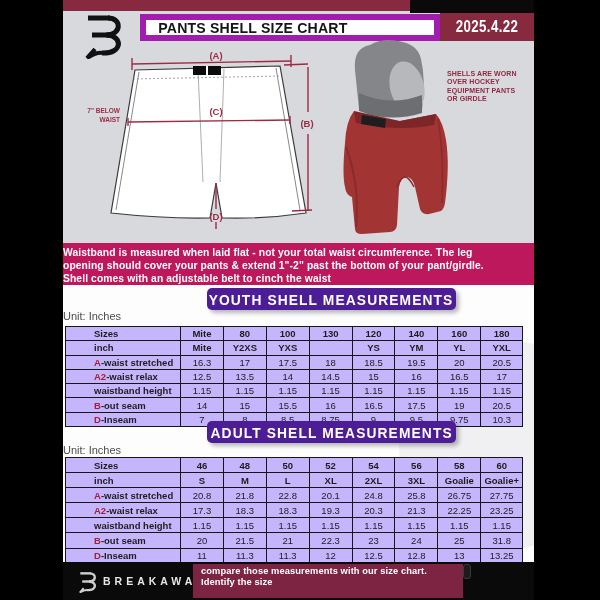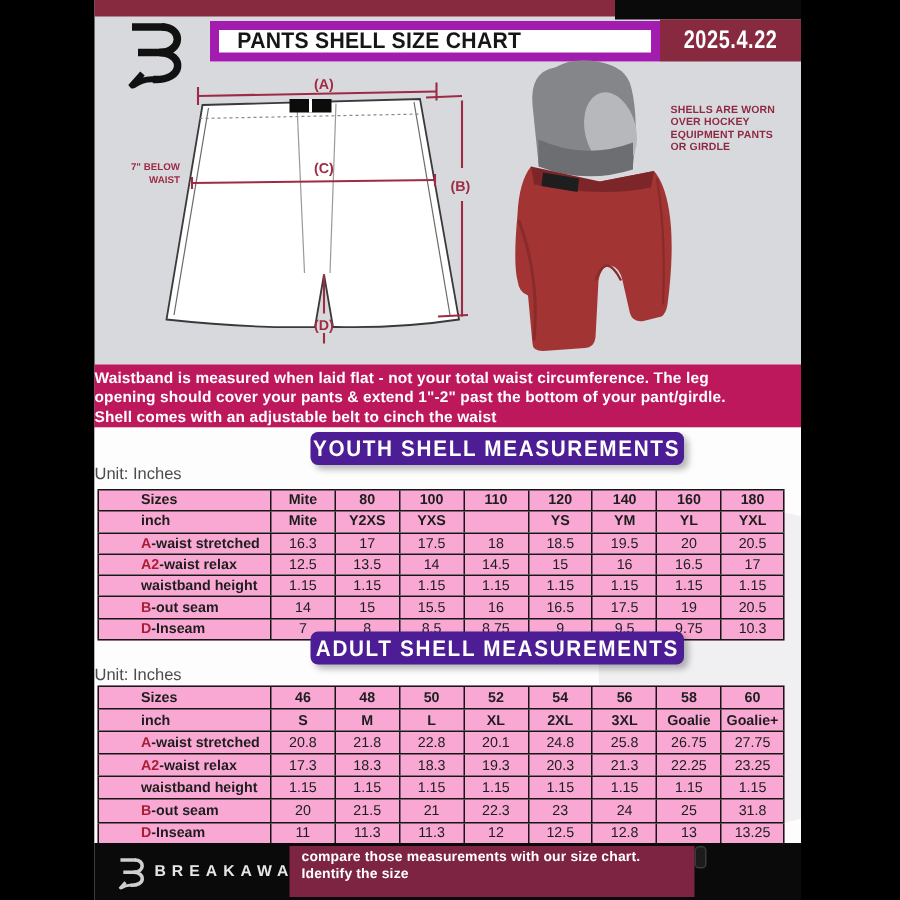--- a/index.html
+++ b/index.html
@@ -41,21 +41,21 @@
   .sec-header{position:absolute;left:112px;width:249px;height:22px;background:#4c1d95;border-radius:5px;
               display:flex;align-items:center;justify-content:center;box-shadow:3px 3px 4px rgba(0,0,0,.28);margin-left:32px;}
   .sec-header span{color:#fff;font-weight:bold;font-size:15px;letter-spacing:1.2px;transform:scaleX(.92);white-space:nowrap;}
   .hdr-youth{top:3px;} .hdr-adult{top:136px;}
   .unit{position:absolute;left:0;width:471px;text-align:left;font-size:11px;color:#4c4c4c;}
   .unit-youth{top:25px;} .unit-adult{top:159px;}
 
   
   .stable{position:absolute;left:2px;width:458px;}
   .tbl-youth{top:41px;} .tbl-adult{top:172px;}
-  .trow{display:flex;border-top:1.7px solid #161616;box-sizing:border-box;background:#f9a8d4;}
+  .trow{display:flex;border-top:1.7px solid #161616;box-sizing:border-box;background:#c4b5fd;}
   .stable .trow:last-child{border-bottom:1.7px solid #161616;}
   .tcell{flex:0 0 42.9px;border-left:1px solid #161616;display:flex;align-items:center;justify-content:center;
          font-size:9.5px;color:#1d1d1d;height:13.3px;box-sizing:border-box;}
   .tbl-adult .tcell{height:14.1px;}
   .tcell:last-child{border-right:1.7px solid #161616;}
   .tlabel{flex:0 0 115px;justify-content:flex-start;padding-left:28px;font-weight:bold;border-left:1.7px solid #161616;}
   .thead .tcell{font-weight:bold;}
   .pfx{color:#A81E34;font-weight:bold;}
 
   
@@ -158,21 +158,21 @@
     <div class="sec-header hdr-youth">
       <span>YOUTH SHELL MEASUREMENTS</span>
     </div>
     <div class="unit unit-youth">Unit: Inches</div>
     <div class="stable tbl-youth">
         <div class="trow thead">
           <div class="tcell tlabel">Sizes</div>
           <div class="tcell">Mite</div>
           <div class="tcell">80</div>
           <div class="tcell">100</div>
-          <div class="tcell">110</div>
+          <div class="tcell">130</div>
           <div class="tcell">120</div>
           <div class="tcell">140</div>
           <div class="tcell">160</div>
           <div class="tcell">180</div>
         </div>
         <div class="trow thead">
           <div class="tcell tlabel">inch</div>
           <div class="tcell">Mite</div>
           <div class="tcell">Y2XS</div>
           <div class="tcell">YXS</div>

